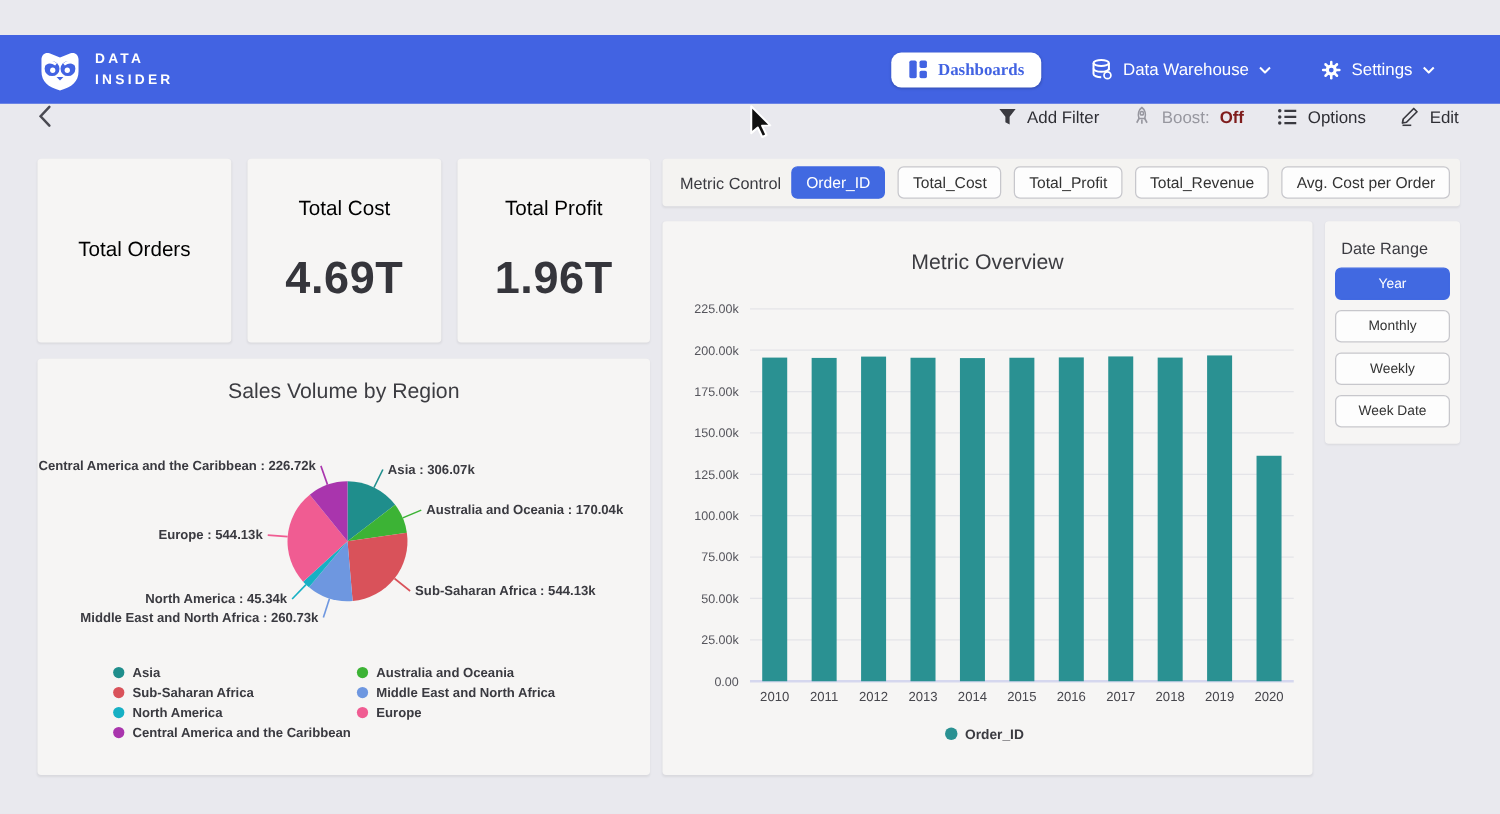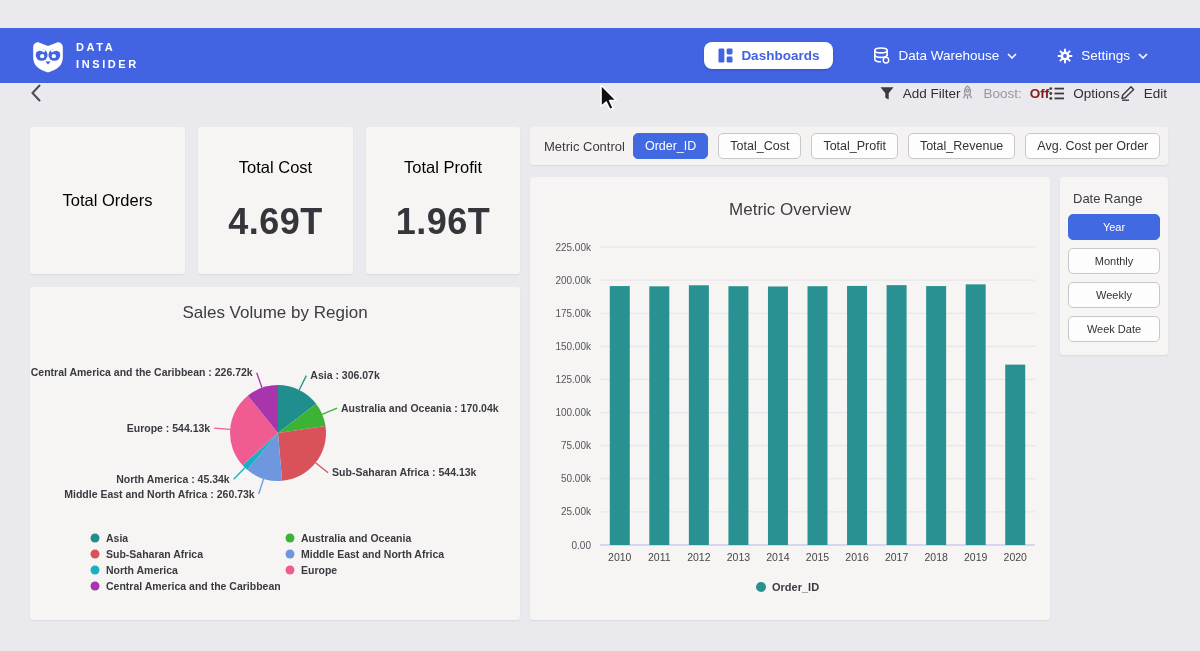--- a/index.html
+++ b/index.html
@@ -9,29 +9,29 @@
   svg text{font-family:"Liberation Sans",sans-serif;}
 
   
   .navbar{position:absolute;top:0;left:0;right:0;height:55px;background:#4263e2;
           display:flex;align-items:center;justify-content:space-between;padding:0 52px 0 30px;margin-top:28px;}
   .brand{display:flex;align-items:center;gap:10px;cursor:pointer;}
   .brand-text{color:#fff;font-size:11px;font-weight:bold;letter-spacing:2.6px;line-height:1.5;}
   .nav-right{display:flex;align-items:center;gap:40px;}
   .nav-pill{display:flex;align-items:center;gap:8px;background:#fff;color:#4263e2;border:none;
             border-radius:8px;padding:6px 14px;font-size:13.5px;font-weight:bold;
-            font-family:Liberation Sans, sans-serif;box-shadow:0 1px 2px rgba(0,0,0,.18);cursor:pointer;justify-content:space-between;}
+            font-family:Liberation Serif, serif;box-shadow:0 1px 2px rgba(0,0,0,.18);cursor:pointer;justify-content:space-between;}
   .nav-item{display:flex;align-items:center;gap:8px;color:#fff;font-size:13.5px;font-weight:500;cursor:pointer;}
 
   
   .page-header{position:absolute;top:74px;left:0;right:0;height:38px;display:flex;
                align-items:center;padding:0 33px 0 26px;}
   .back-btn{background:none;border:none;padding:2px 4px;margin-right:16px;cursor:pointer;display:flex;}
   .page-title{font-size:20px;font-weight:500;color:#42424a;margin:0;}
-  .header-actions{margin-left:auto;display:flex;align-items:center;}
+  .header-actions{margin-left:auto;display:flex;align-items:center;gap:27px;}
   .action{display:flex;align-items:center;gap:8px;font-size:13.5px;font-weight:500;color:#2e2e34;cursor:pointer;}
   .action.muted{color:#97979f;cursor:default;}
   .boost-state{font-weight:500;}
 
   
   .card{position:absolute;background:#f6f5f4;border-radius:3px;box-shadow:0 1px 2px rgba(0,0,0,.07);}
   .kpi{display:flex;flex-direction:column;align-items:center;justify-content:center;gap:24px;}
   .kpi-label{font-size:16.5px;font-weight:500;color:#000000;}
   .kpi-value{font-size:36px;font-weight:bold;color:#35353b;letter-spacing:.5px;}
 

